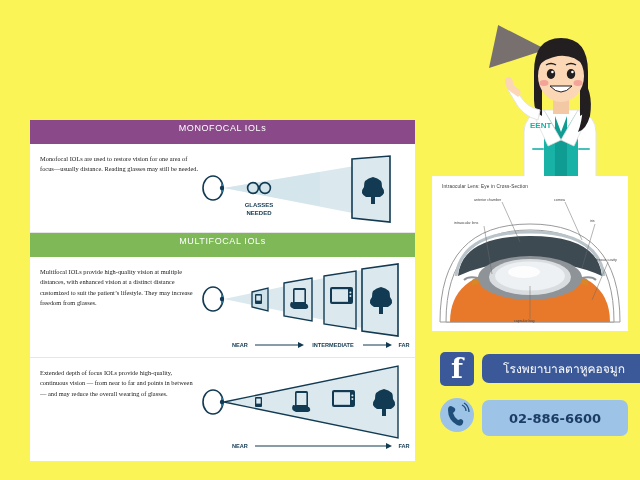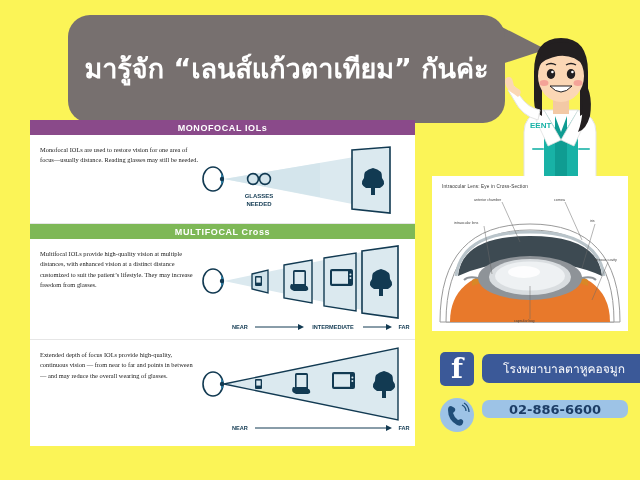--- a/index.html
+++ b/index.html
@@ -32,22 +32,22 @@
 
   
   #doctor{position:absolute;left:500px;top:20px;width:122px;height:160px;}
 
   
   #infographic{
     position:absolute;left:30px;top:120px;width:385px;height:326px;
     background:#ffffff;
   }
   .sec-header{
-    height:15px;line-height:16px;text-align:center;
-    color:#ffffff;font-size:9px;font-weight:bold;letter-spacing:.6px;
+    height:24px;line-height:16px;text-align:center;
+    color:#ffffff;font-size:9px;font-weight:normal;letter-spacing:.6px;
   }
   .sec-body{position:relative;background:#ffffff;}
   .sec-text{
     position:absolute;left:10px;top:10px;width:160px;
     font-family:"Liberation Serif", serif;
     font-size:6.4px;line-height:1.62;color:#222;
   }
   .diagram{position:absolute;left:170px;top:0;width:215px;height:100%;}
   .sec-divider{height:1px;background:#e6e6e6;}
 
@@ -77,37 +77,34 @@
     position:absolute;left:482px;top:354px;width:164px;height:29px;
     background:#3b5998;border-radius:7px;
     display:flex;align-items:center;justify-content:center;
     color:#fff;font-size:12px;font-family:"DejaVu Sans", sans-serif;
   }
   #phone-icon{
     position:absolute;left:440px;top:398px;width:34px;height:34px;
     background:#9dc3e6;border-radius:50%;
   }
   #phone-pill{
-    position:absolute;left:482px;top:400px;width:146px;height:18px;
+    position:absolute;left:482px;top:400px;width:146px;height:36px;
     background:#9dc3e6;border-radius:7px;
     display:flex;align-items:center;justify-content:center;
     color:#1c3d66;font-size:13px;font-weight:bold;
     font-family:"DejaVu Sans", sans-serif;
   }
 </style>
 </head>
 <body>
 
 <div id="header-area">
 
   <div id="bubble-tail"></div>
 
-  <div id="speech-bubble">
-    <div id="headline">มารู้จัก “เลนส์แก้วตาเทียม” กันค่ะ</div>
-  </div>
 
   <div id="doctor">
     <svg width="122" height="160" viewBox="0 0 122 160">
 
       <path d="M24 160 L24 112 Q24 96 42 90 L78 90 Q96 96 96 112 L96 160 Z" fill="#ffffff" stroke="#e3e3e3" stroke-width="1"></path>
 
       <path d="M44 90 L61 118 L78 90 L78 160 L44 160 Z" fill="#18b2a6"></path>
       <path d="M55 96 L61 112 L67 96 L67 160 L55 160 Z" fill="#0f9c92"></path>
 
       <path d="M44 90 L61 120 L48 126 L36 100 Z" fill="#ffffff" stroke="#e0e0e0" stroke-width="0.8"></path>
@@ -175,21 +172,21 @@
           <circle cx="65" cy="44" r="5.4" fill="none" stroke="#123a52" stroke-width="1.6"></circle>
           <line x1="58.4" y1="44" x2="59.6" y2="44" stroke="#123a52" stroke-width="1.6"></line>
         </g>
         <text x="59" y="63" text-anchor="middle" font-family="Liberation Sans, sans-serif" font-size="6" font-weight="bold" fill="#123a52">GLASSES</text>
         <text x="59" y="71" text-anchor="middle" font-family="Liberation Sans, sans-serif" font-size="6" font-weight="bold" fill="#123a52">NEEDED</text>
       </svg>
     </div>
   </div>
   <div class="sec-divider"></div>
 
-  <div class="sec-header" style="background:#7eb857">MULTIFOCAL Cross</div>
+  <div class="sec-header" style="background:#7eb857">MULTIFOCAL IOLs</div>
   <div class="sec-body" style="height:100px">
     <div class="sec-text">Multifocal IOLs provide high-quality vision at multiple distances, with enhanced vision at a distinct distance customized to suit the patient’s lifestyle. They may increase freedom from glasses.</div>
     <div class="diagram">
       <svg width="215" height="100" viewBox="0 0 215 100">
 
         <path d="M24 42 L186 8 L186 76 Z" fill="#dbe9ef"></path>
 
         <path d="M52 35 L68 31 L68 54 L52 50 Z" fill="#cfe2ea" stroke="#123a52" stroke-width="1.3"></path>
         <path d="M84 26 L112 21 L112 64 L84 59 Z" fill="#dbe9ef" stroke="#123a52" stroke-width="1.4"></path>
         <path d="M124 19 L156 14 L156 72 L124 67 Z" fill="#dbe9ef" stroke="#123a52" stroke-width="1.4"></path>

